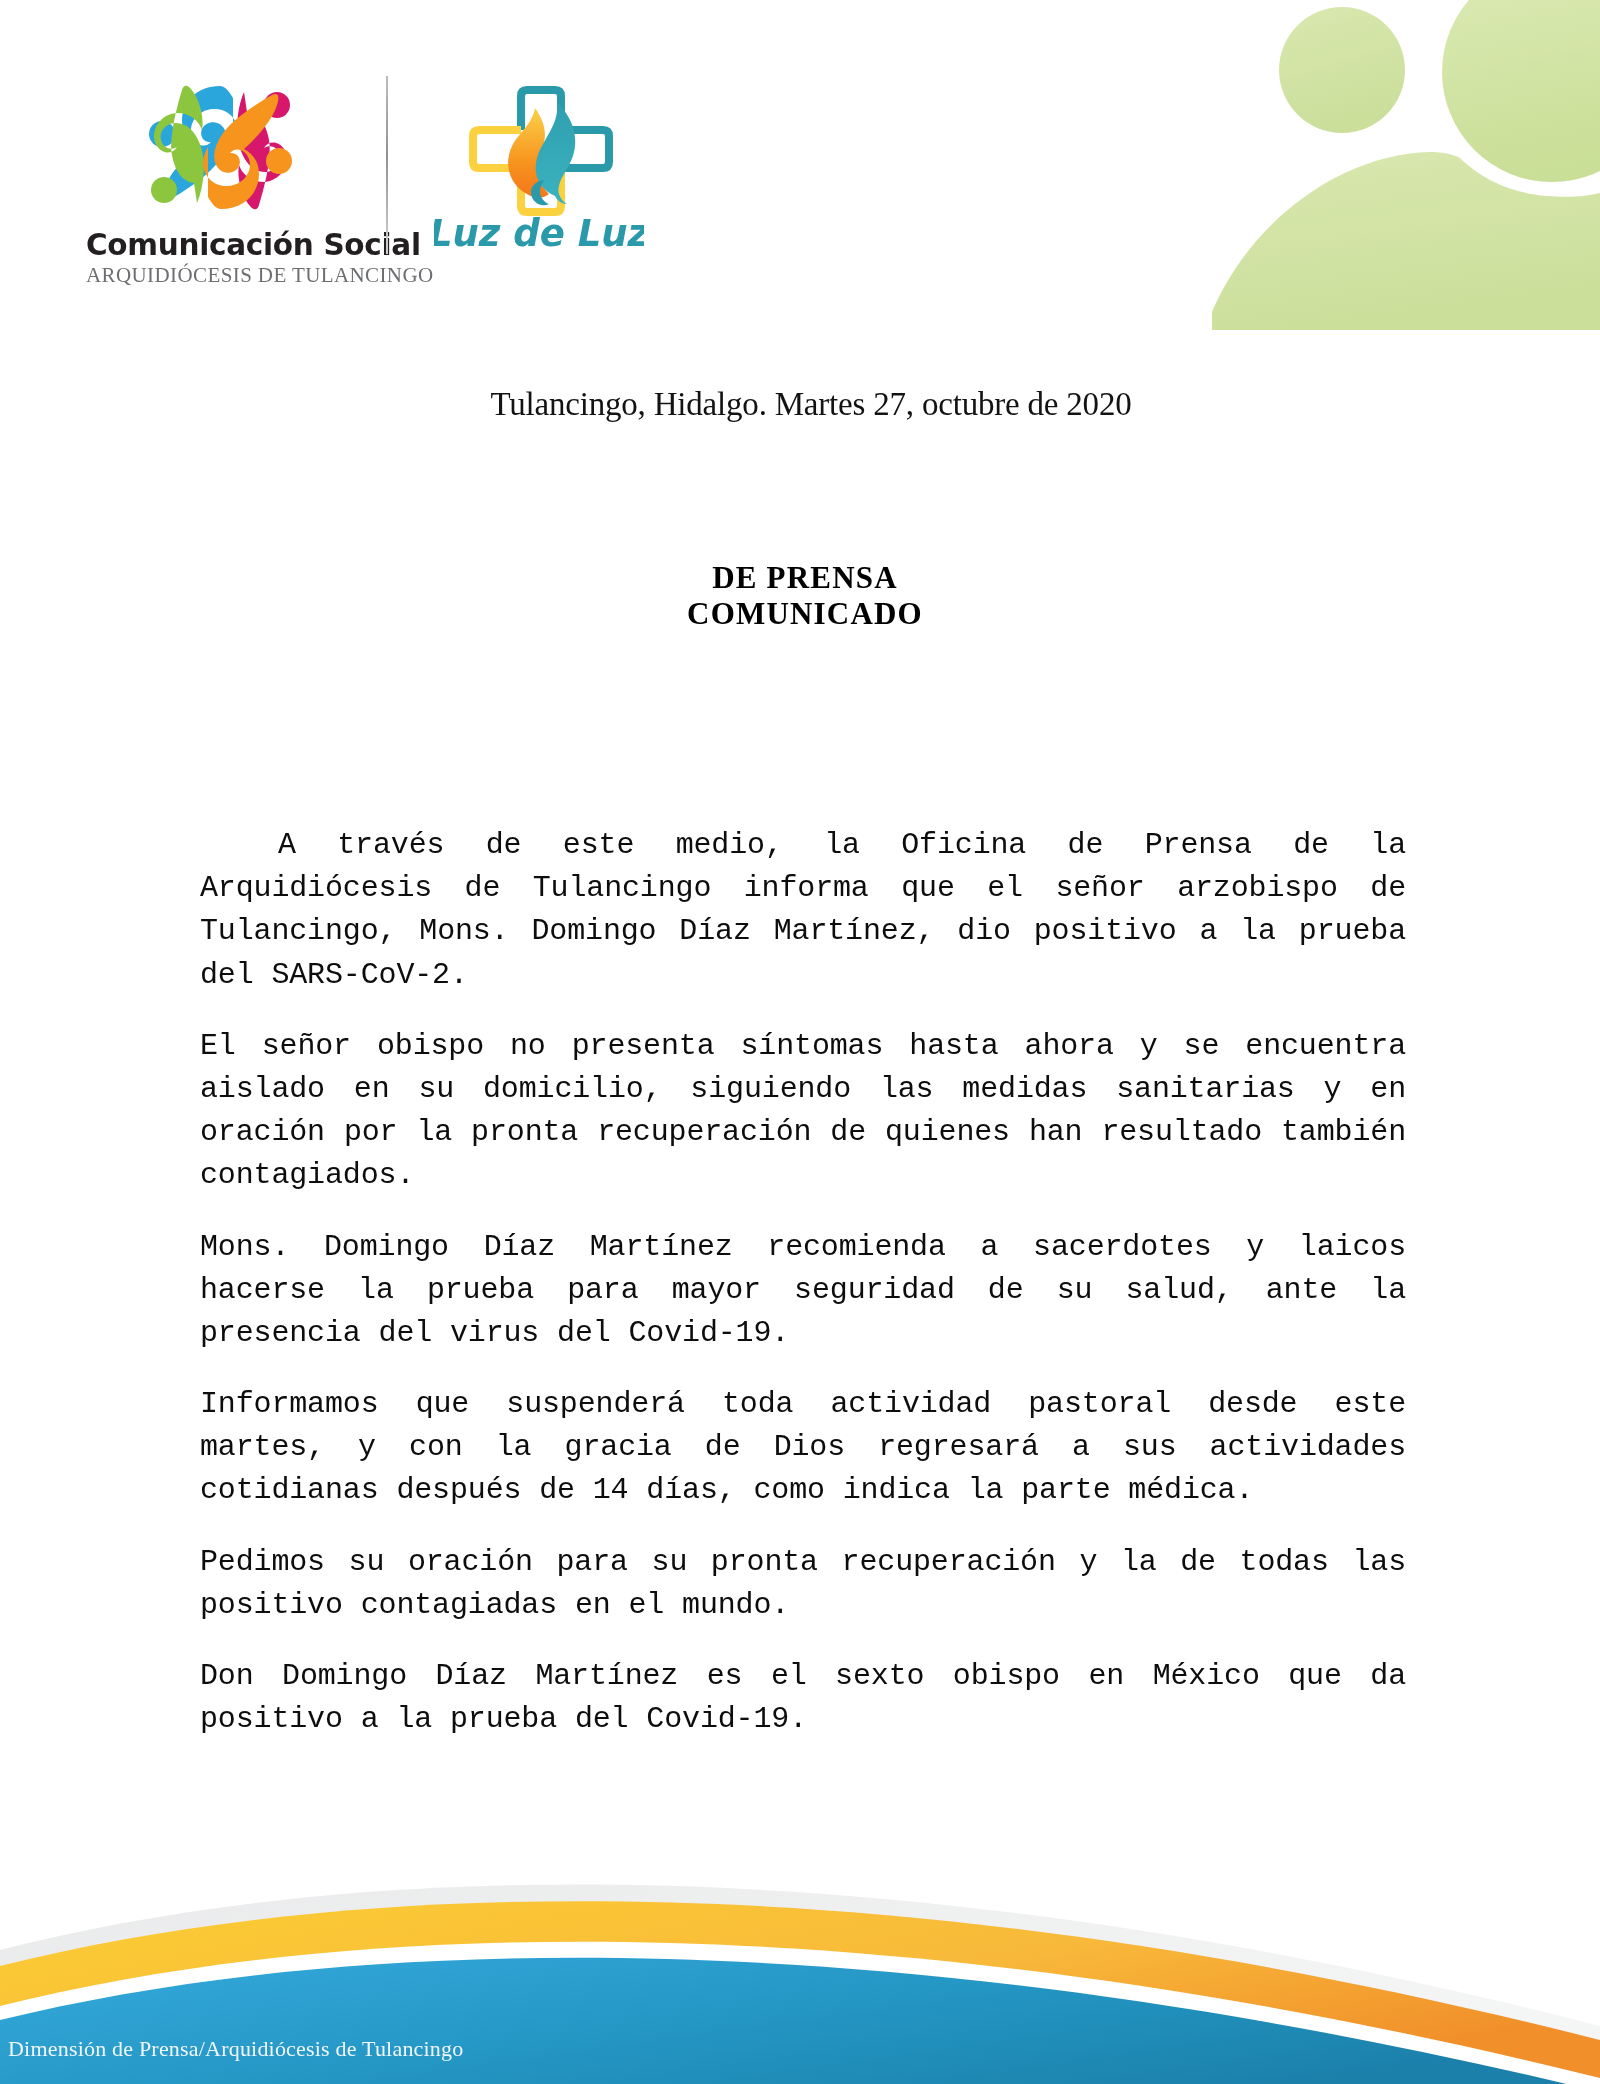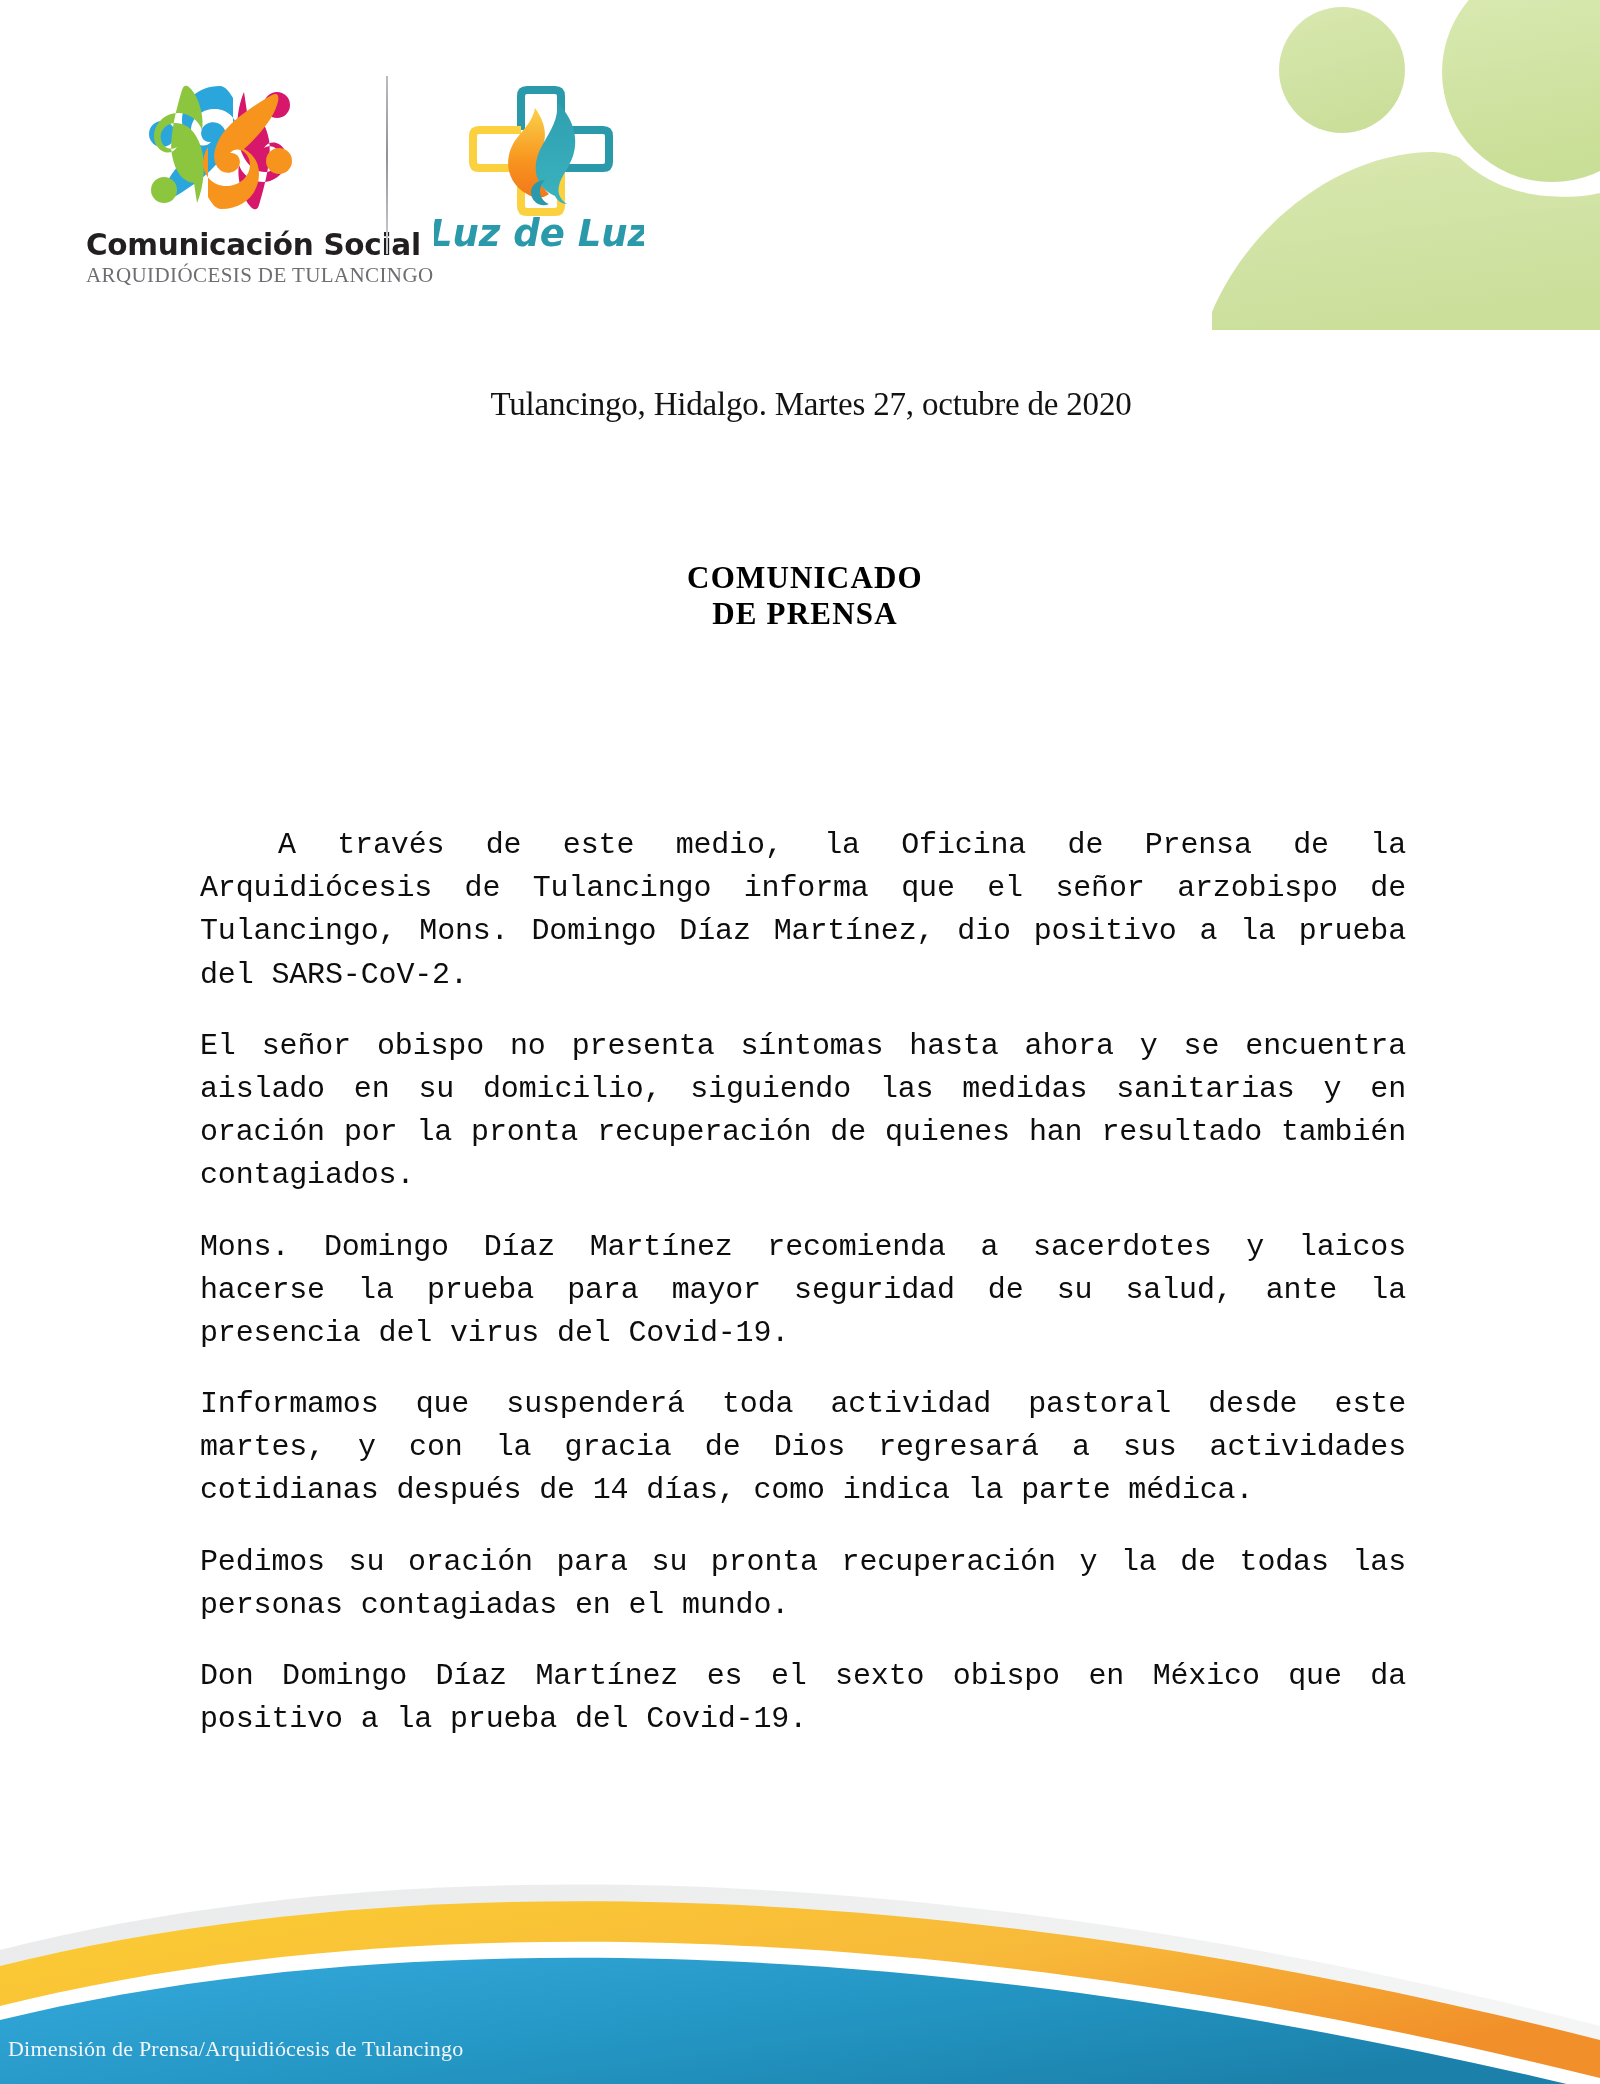--- a/index.html
+++ b/index.html
@@ -291,30 +291,30 @@
       </svg>
       <svg class="logo-luz-word" viewBox="0 0 210 48" aria-hidden="true">
         <text x="105" y="36" text-anchor="middle" font-family="DejaVu Sans, sans-serif" font-size="37" font-weight="bold" font-style="italic" fill="#2a9aab">Luz de Luz</text>
       </svg>
     </div>
   </div>
 
   <div class="dateline">Tulancingo, Hidalgo. Martes 27, octubre de 2020</div>
 
   <div class="title-block">
+    <div class="title-line">DE PRENSA</div>
     <div class="title-line">COMUNICADO</div>
-    <div class="title-line">DE PRENSA</div>
   </div>
 
   <div class="body-copy">
     <p class="para first">A través de este medio, la Oficina de Prensa de la Arquidiócesis de Tulancingo informa que el señor arzobispo de Tulancingo, Mons. Domingo Díaz Martínez, dio positivo a la prueba del SARS-CoV-2.</p>
     <p class="para">El señor obispo no presenta síntomas hasta ahora y se encuentra aislado en su domicilio, siguiendo las medidas sanitarias y en oración por la pronta recuperación de quienes han resultado también contagiados.</p>
     <p class="para">Mons. Domingo Díaz Martínez recomienda a sacerdotes y laicos hacerse la prueba para mayor seguridad de su salud, ante la presencia del virus del Covid-19.</p>
     <p class="para">Informamos que suspenderá toda actividad pastoral desde este martes, y con la gracia de Dios regresará a sus actividades cotidianas después de 14 días, como indica la parte médica.</p>
-    <p class="para">Pedimos su oración para su pronta recuperación y la de todas las personas contagiadas en el mundo.</p>
+    <p class="para">Pedimos su oración para su pronta recuperación y la de todas las positivo contagiadas en el mundo.</p>
     <p class="para">Don Domingo Díaz Martínez es el sexto obispo en México que da positivo a la prueba del Covid-19.</p>
   </div>
 
   <div class="footer-waves">
     <svg viewBox="0 0 1600 230" width="1600" height="230" preserveAspectRatio="none" aria-hidden="true">
       <defs>
         <linearGradient id="blueWave" x1="0" y1="0" x2="1" y2="0.6">
           <stop offset="0%" stop-color="#35aadc"></stop>
           <stop offset="55%" stop-color="#2496c4"></stop>
           <stop offset="100%" stop-color="#1b81ab"></stop>

